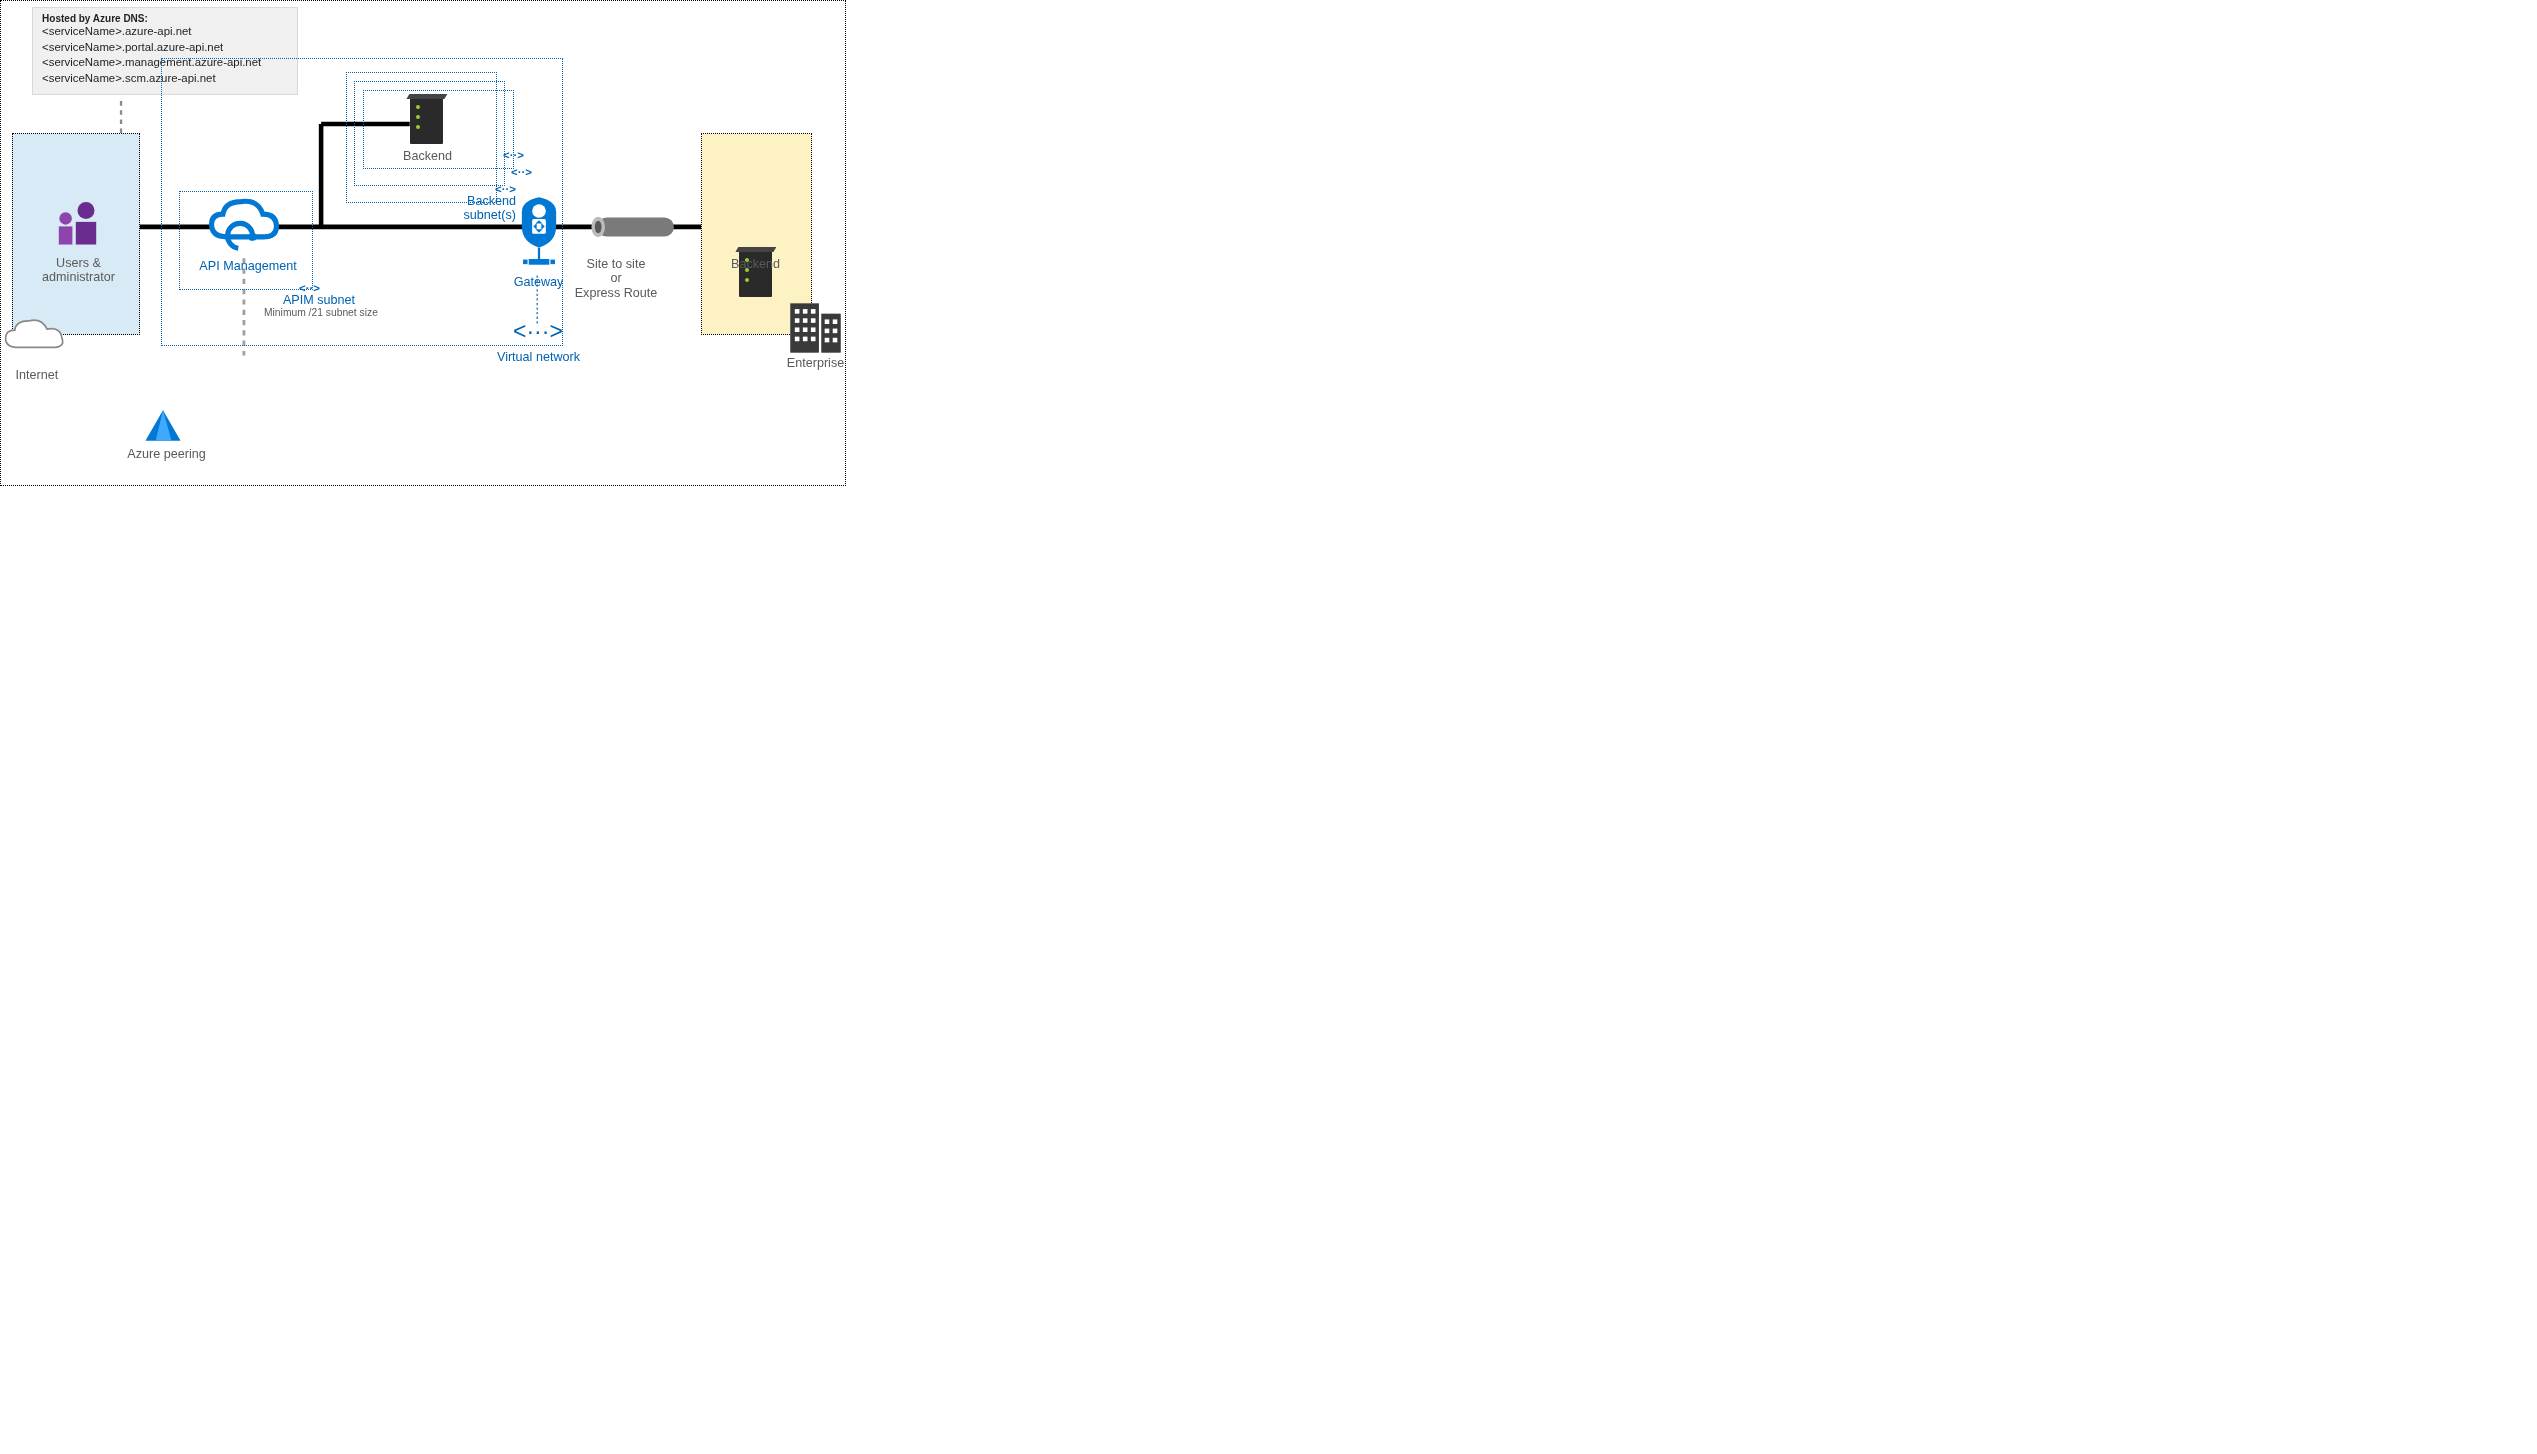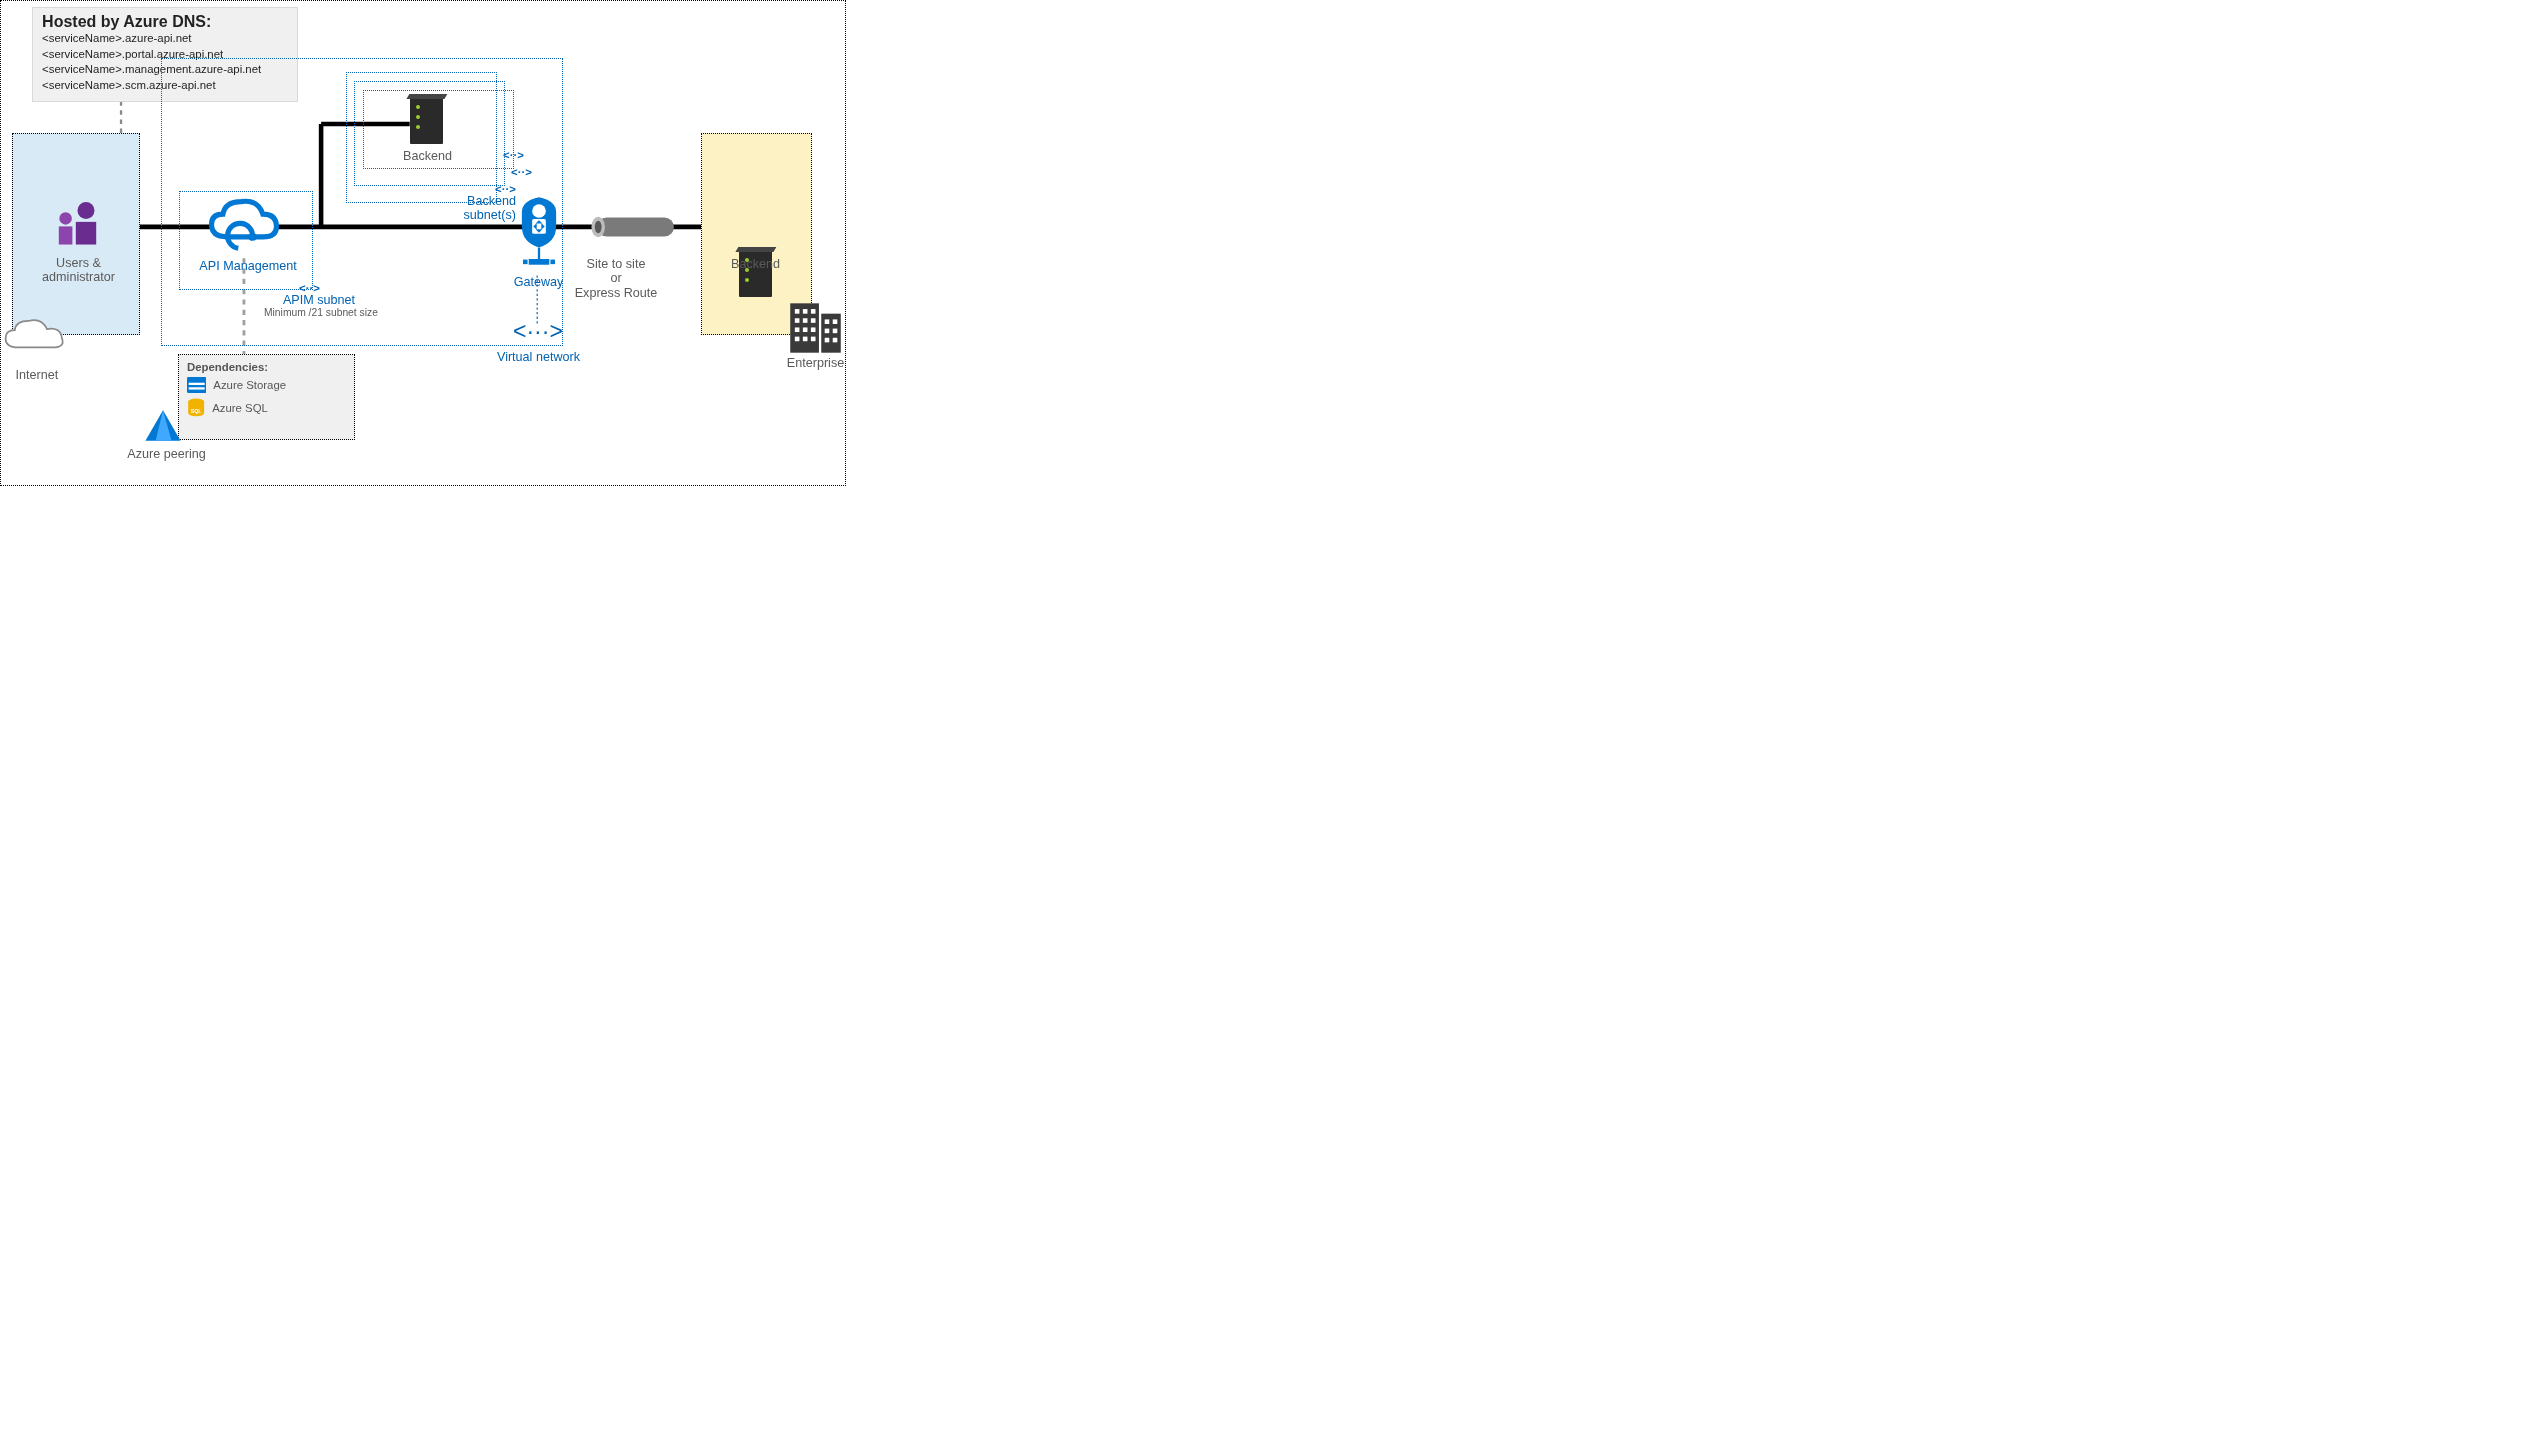--- a/index.html
+++ b/index.html
@@ -3,21 +3,21 @@
 <meta charset="utf-8">
 <style>
   html,body{margin:0;padding:0;font-family:"Segoe UI",Arial,sans-serif;background:#fff;}
   .canvas{position:relative;width:846px;height:486px;border:1.1px dotted #000;box-sizing:border-box;}
   .abs{position:absolute;}
   .label{color:#5a5a5a;font-size:12.6px;text-align:center;line-height:1.15;}
   .label-blue{color:#0062b1;font-size:12.6px;text-align:center;line-height:1.15;}
   .label-small{color:#5a5a5a;font-size:10.3px;}
   
   .dns-box{left:31px;top:5.7px;width:266px;background:#f0f0f0;border:1.1px solid #d9d9d9;padding:5.7px 9.1px 8px;box-sizing:border-box;}
-  .dns-title{font-weight:700;font-size:16px;color:#222;}
+  .dns-title{font-weight:700;font-size:10px;color:#222;}
   .dns-line{font-size:11.4px;color:#222;line-height:1.35;}
   
   .user-zone{left:11.4px;top:132px;width:126px;height:200px;background:#d8eaf5;border:1.7px dotted #000;}
   
   .ent-zone{left:700px;top:132px;width:109px;height:200px;background:#fdf2c4;border:1.7px dotted #000;}
   
   .vnet-box{left:160px;top:57px;width:400px;height:286px;border:1.1px dotted #0062b1;}
   
   .apim-subnet{left:178px;top:190px;width:132px;height:97px;border:1.1px dotted #0062b1;}
   
@@ -170,39 +170,20 @@
       <rect x="62" y="46" width="8" height="8"></rect>
         <rect x="76" y="46" width="8" height="8"></rect>
       <rect x="62" y="62" width="8" height="8"></rect>
         <rect x="76" y="62" width="8" height="8"></rect>
       <rect x="62" y="78" width="8" height="8"></rect>
         <rect x="76" y="78" width="8" height="8"></rect>
     </g>
   </svg>
   <div class="abs label" style="left:783px;top:355px;width:63px;">Enterprise</div>
 
-  <div class="abs dep-box">
-    <div class="dep-title">Dependencies:</div>
-    <div class="dep-row">
-      <svg width="19.4" height="16" viewBox="0 0 34 28">
-          <rect width="34" height="28" rx="2" fill="#0078d4"></rect>
-          <rect x="3" y="10" width="28" height="4" fill="#fff"></rect>
-          <rect x="3" y="18" width="28" height="4" fill="#fff"></rect>
-        </svg>
-      <span>Azure Storage</span>
-    </div>
-    <div class="dep-row">
-      <svg width="18.3" height="19.4" viewBox="0 0 32 34" style="font-size:20px">
-          <ellipse cx="16" cy="6" rx="14" ry="5" fill="#f2b200"></ellipse>
-          <path d="M2 6 V26 Q2 32 16 32 Q30 32 30 26 V6" fill="#f2b200"></path>
-          <text x="16" y="26" font-size="9" text-anchor="middle" fill="#fff" font-weight="700">SQL</text>
-        </svg>
-      <span>Azure SQL</span>
-    </div>
-  </div>
 
   <svg class="abs" style="left:142px;top:408px;" width="40" height="34" viewBox="0 0 70 60">
     <polygon points="35,2 66,56 4,56" fill="#0078d4"></polygon>
     <polygon points="35,2 50,56 22,56" fill="#40a9ff"></polygon>
   </svg>
   <div class="abs label" style="left:120px;top:446px;width:91px;">Azure peering</div>
 
 </div>
 
 

